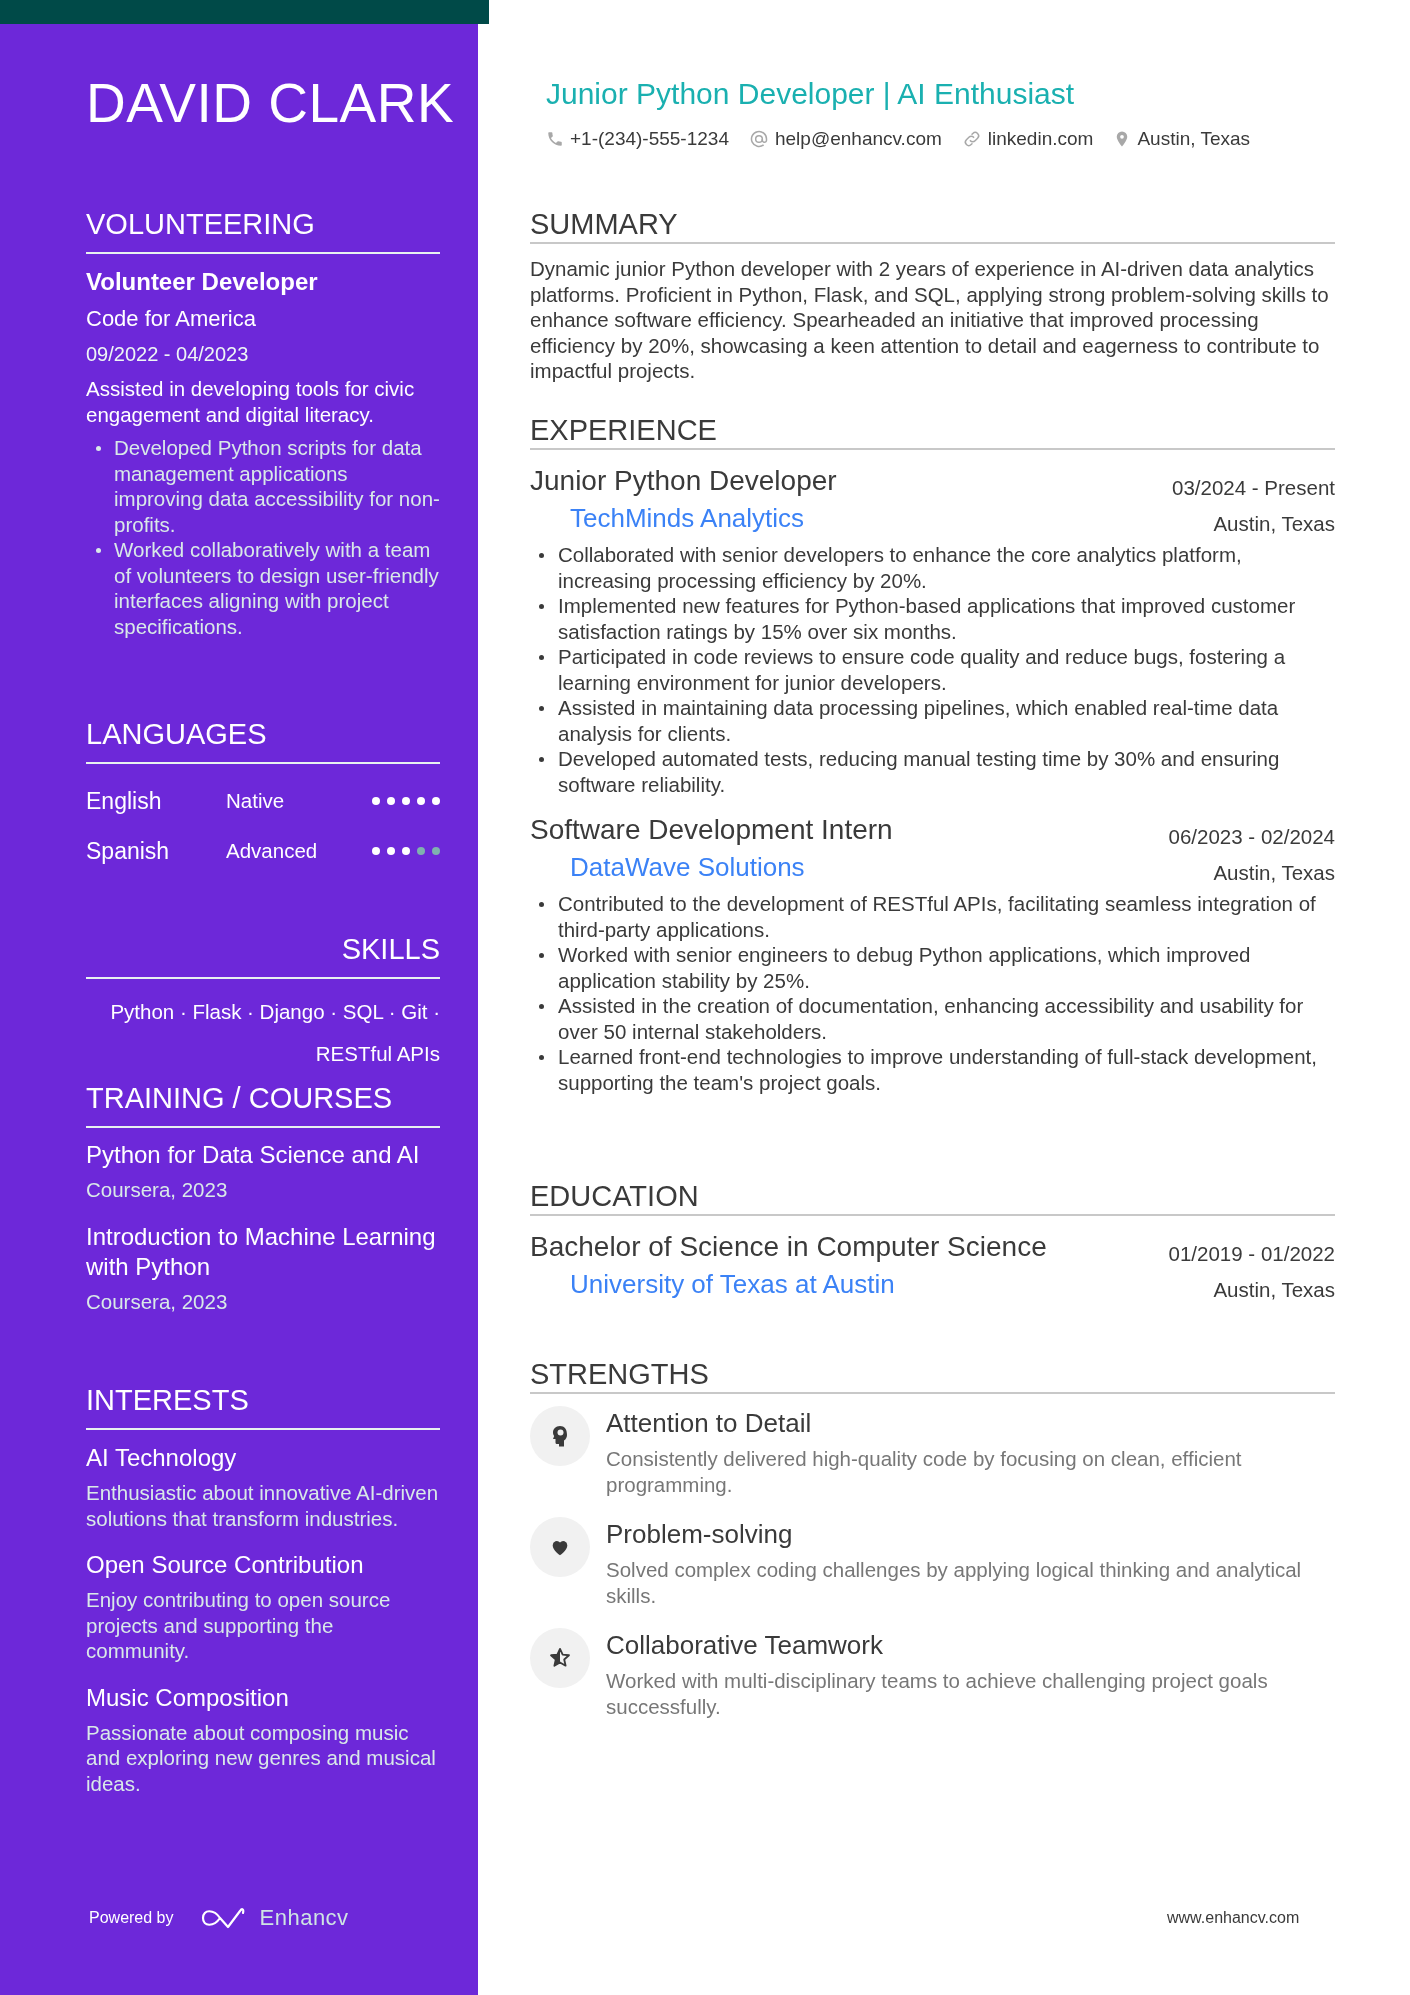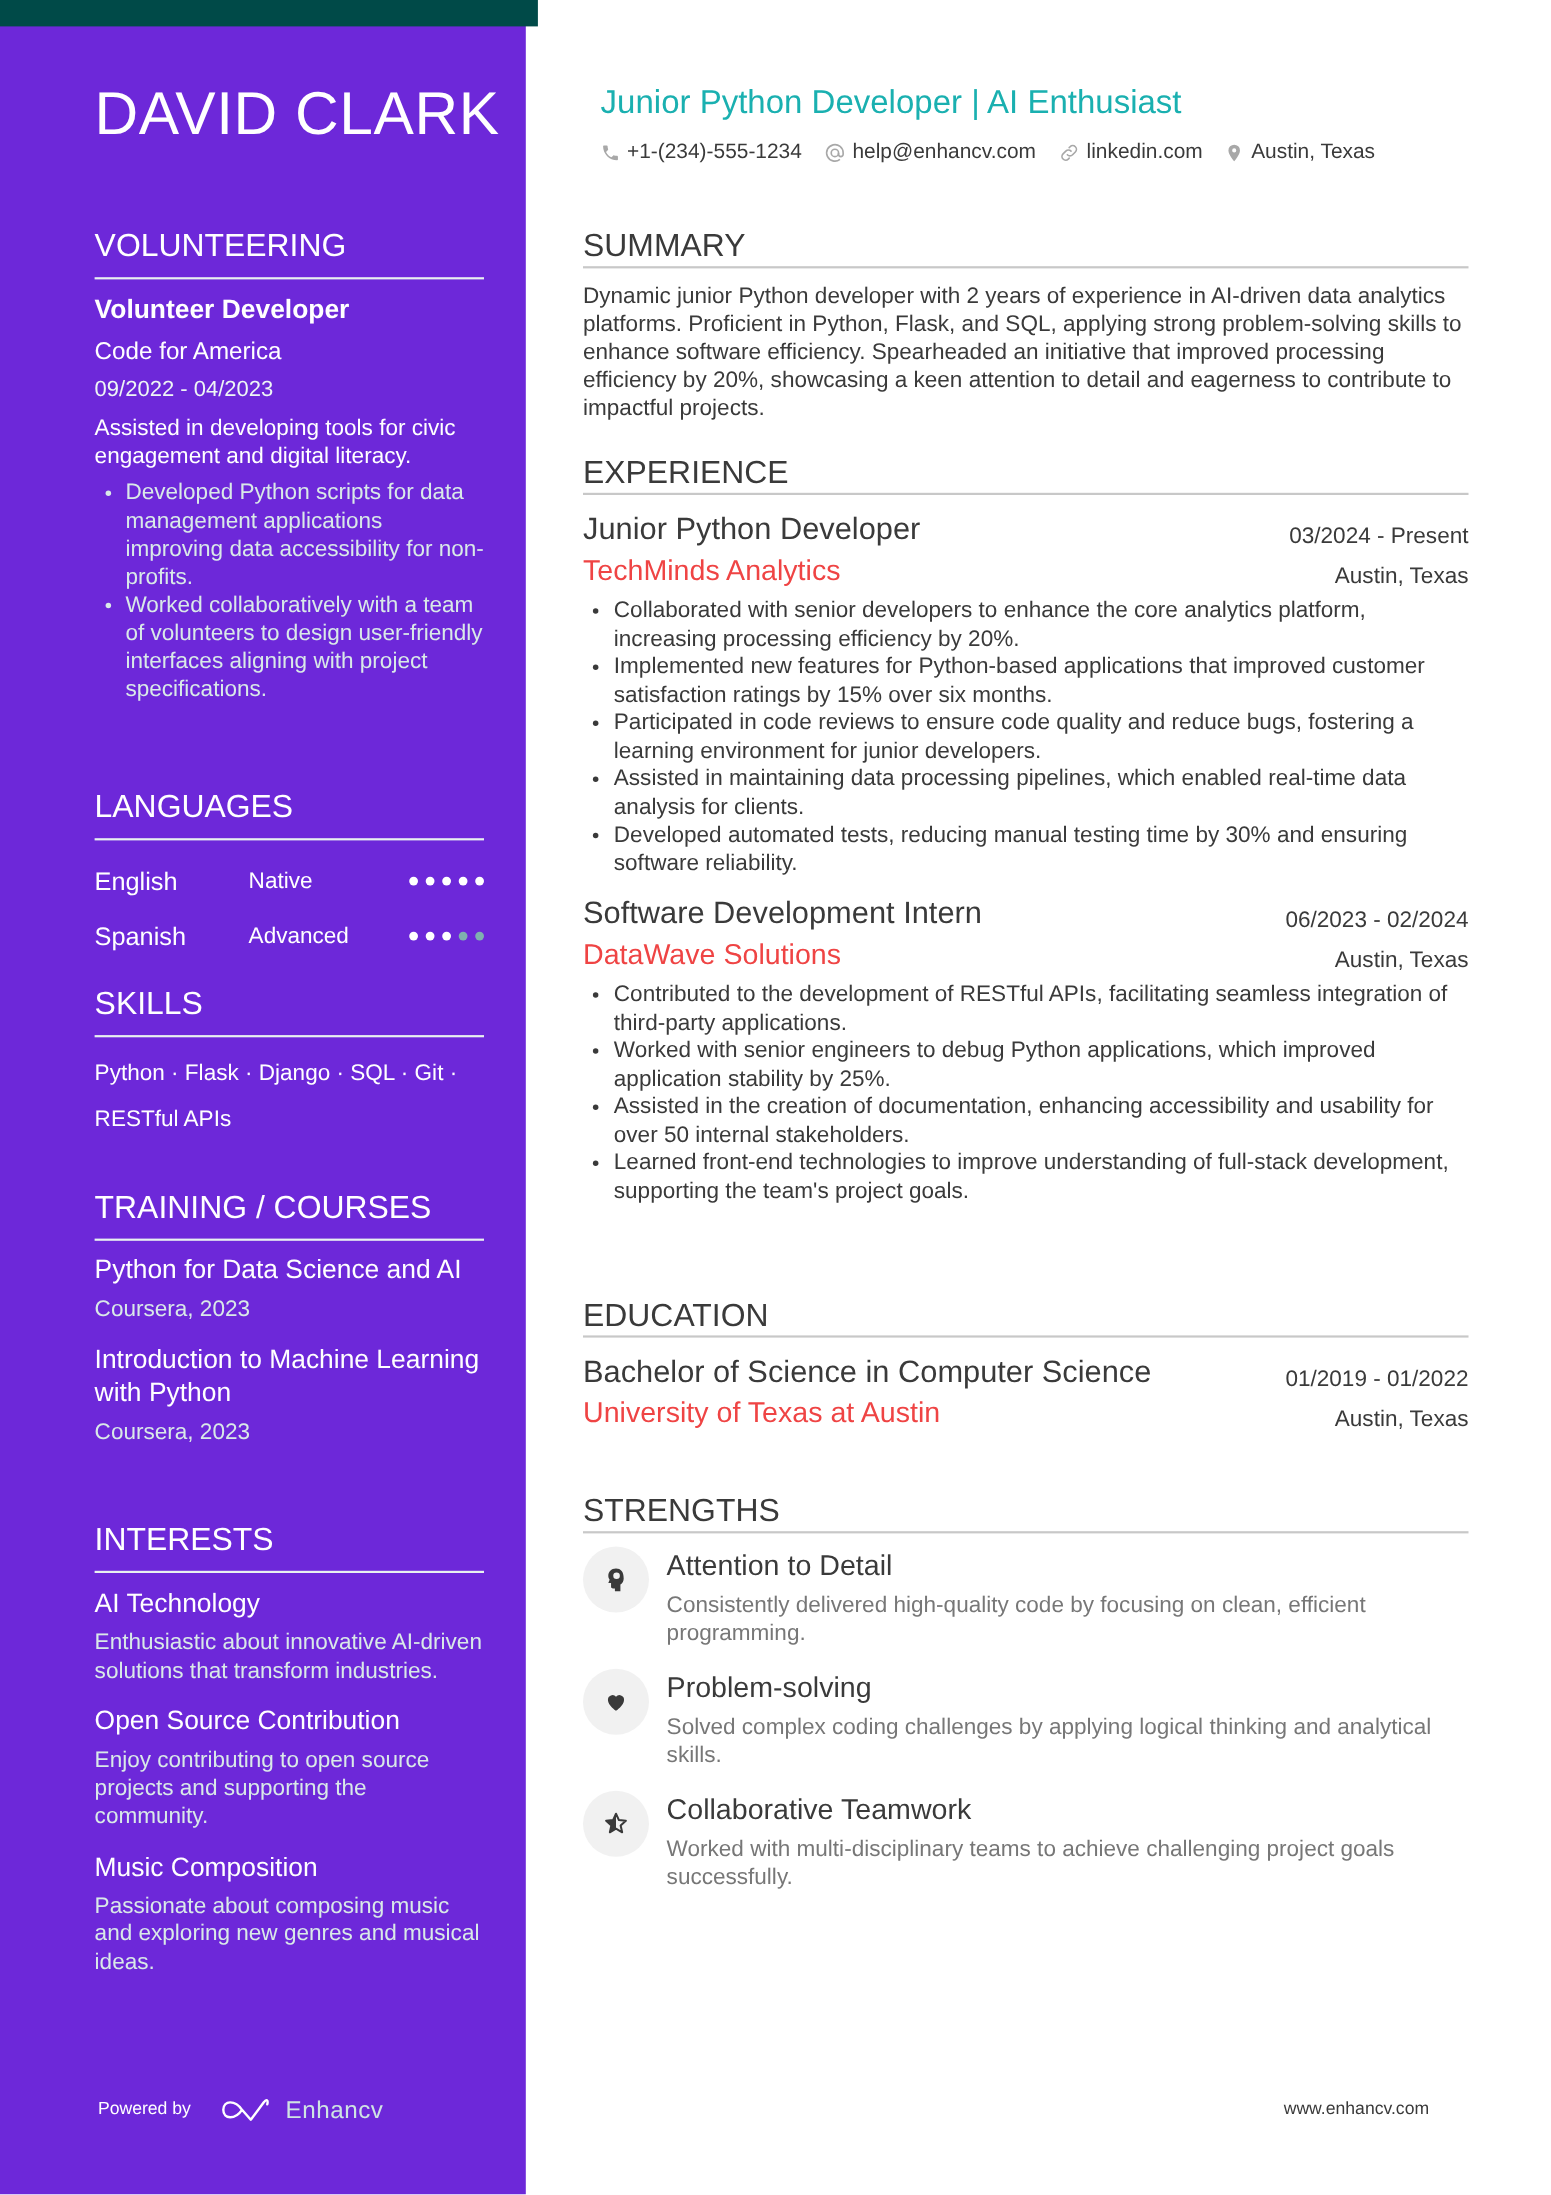--- a/index.html
+++ b/index.html
@@ -51,21 +51,21 @@
   .contact { display: flex; align-items: center; gap: 6px; }
   .contact svg { display: block; }
 
   .m-section { position: absolute; left: 530px; width: 805px; }
   .m-heading { font-size: 29px; line-height: 36px; color: #3a3a3a; border-bottom: 2px solid #c8c8c8; margin-bottom: 12px; }
   .summary { font-size: 20.5px; line-height: 25.5px; color: #3a3a3a; }
 
   .entry-row { display: flex; justify-content: space-between; align-items: flex-end; }
   .entry-title { font-size: 28px; line-height: 38px; color: #3a3a3a; }
   .entry-date { font-size: 20.5px; color: #3a3a3a; }
-  .entry-company { font-size: 26px; line-height: 36px; color: #ef4444; }
+  .entry-company { font-size: 26px; line-height: 36px; color: #3b82f6; margin-left: 40px; }
   .entry-loc { font-size: 20.5px; color: #3a3a3a; }
   .bullets { list-style: none; margin-top: 6px; }
   .bullets li { position: relative; padding-left: 28px; font-size: 20.5px; line-height: 25.5px; color: #3a3a3a; }
   .bullets li::before { content: ""; position: absolute; left: 9px; top: 11px; width: 5px; height: 5px; border-radius: 50%; background: #3a3a3a; }
   .entry { margin-bottom: 14px; }
 
   .strength { display: flex; gap: 16px; margin-bottom: 20px; }
   .s-icon { width: 60px; height: 60px; border-radius: 50%; background: #f1f1f1; flex: 0 0 60px; display: flex; align-items: center; justify-content: center; margin-top: 0; }
   .s-title { font-size: 26px; line-height: 34px; color: #3a3a3a; }
   .s-desc { font-size: 20.5px; line-height: 25.5px; color: #777777; margin-top: 6px; }
@@ -111,21 +111,21 @@
       <span class="dots">
         <span class="dot"></span>
         <span class="dot"></span>
         <span class="dot"></span>
         <span class="dot off"></span>
         <span class="dot off"></span>
       </span>
     </div>
   </div>
 
-  <div class="sb-section" style="top:895px;">
+  <div class="sb-section" style="top:931px;text-align:right;">
     <div class="sb-heading">SKILLS</div>
     <div class="skills">
       <div>Python · Flask · Django · SQL · Git ·</div>
       <div>RESTful APIs</div>
     </div>
   </div>
 
   <div class="sb-section" style="top:1080px;">
     <div class="sb-heading">TRAINING / COURSES</div>
     <div class="course">

